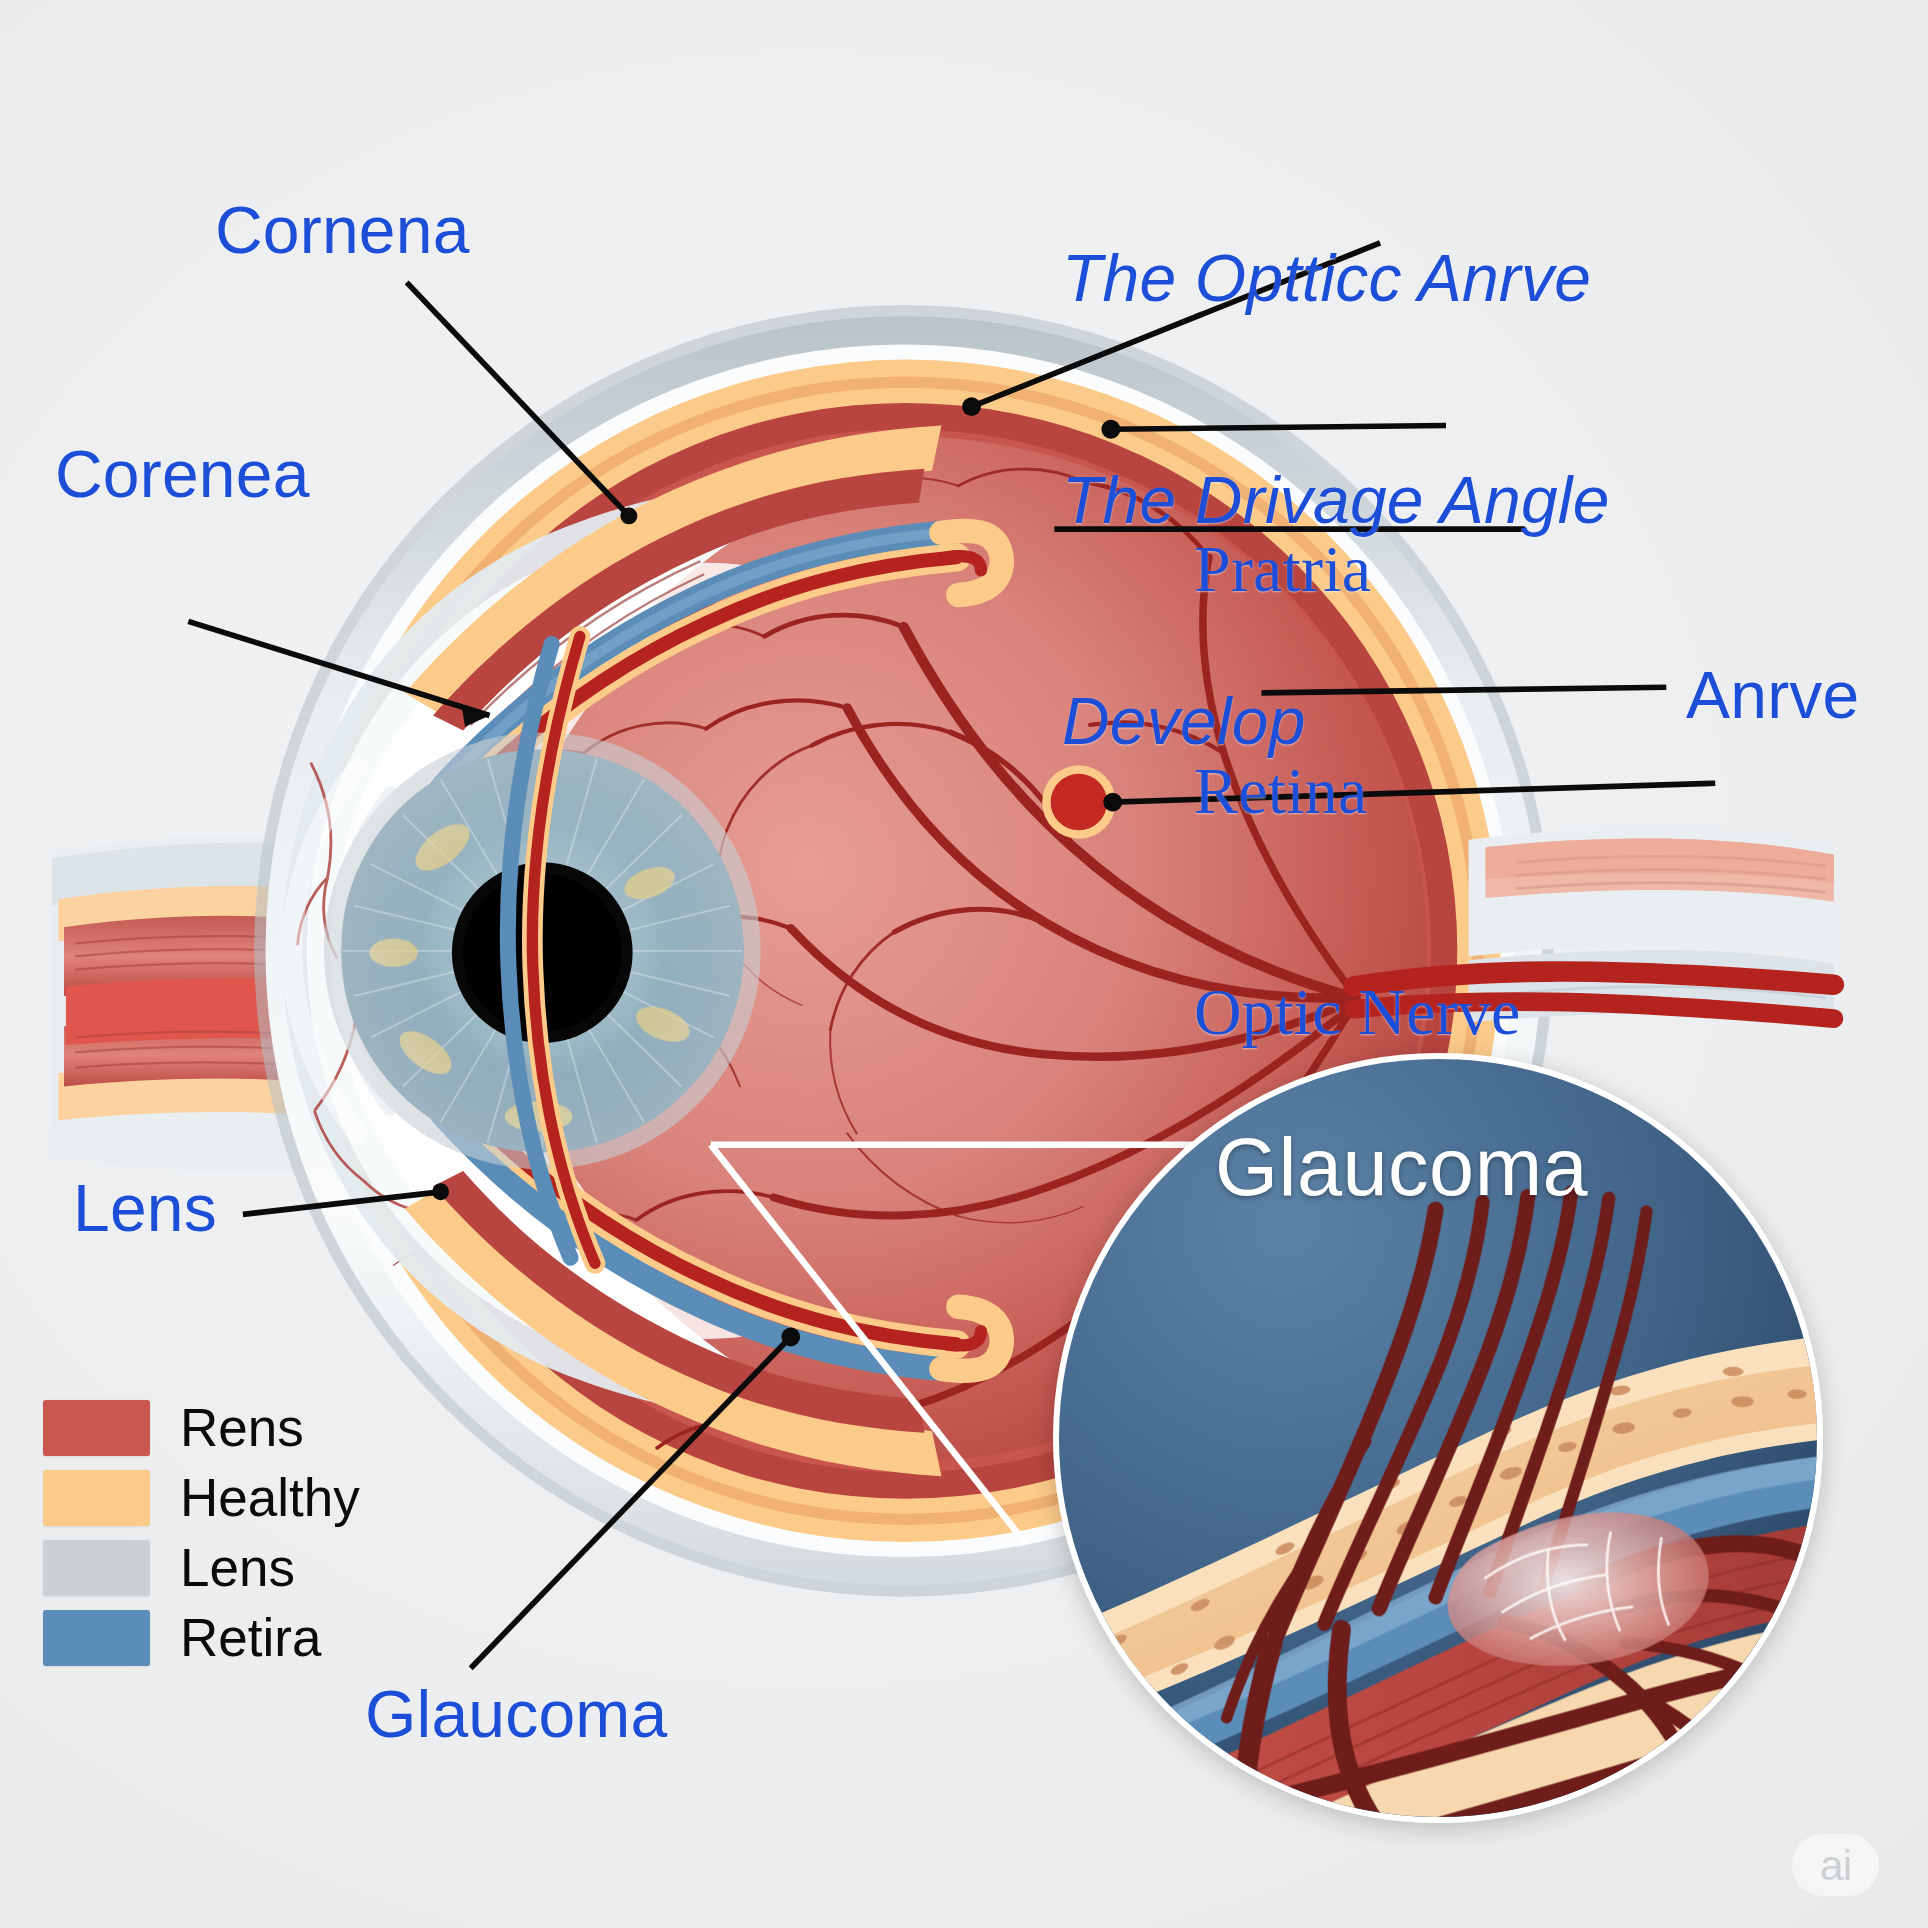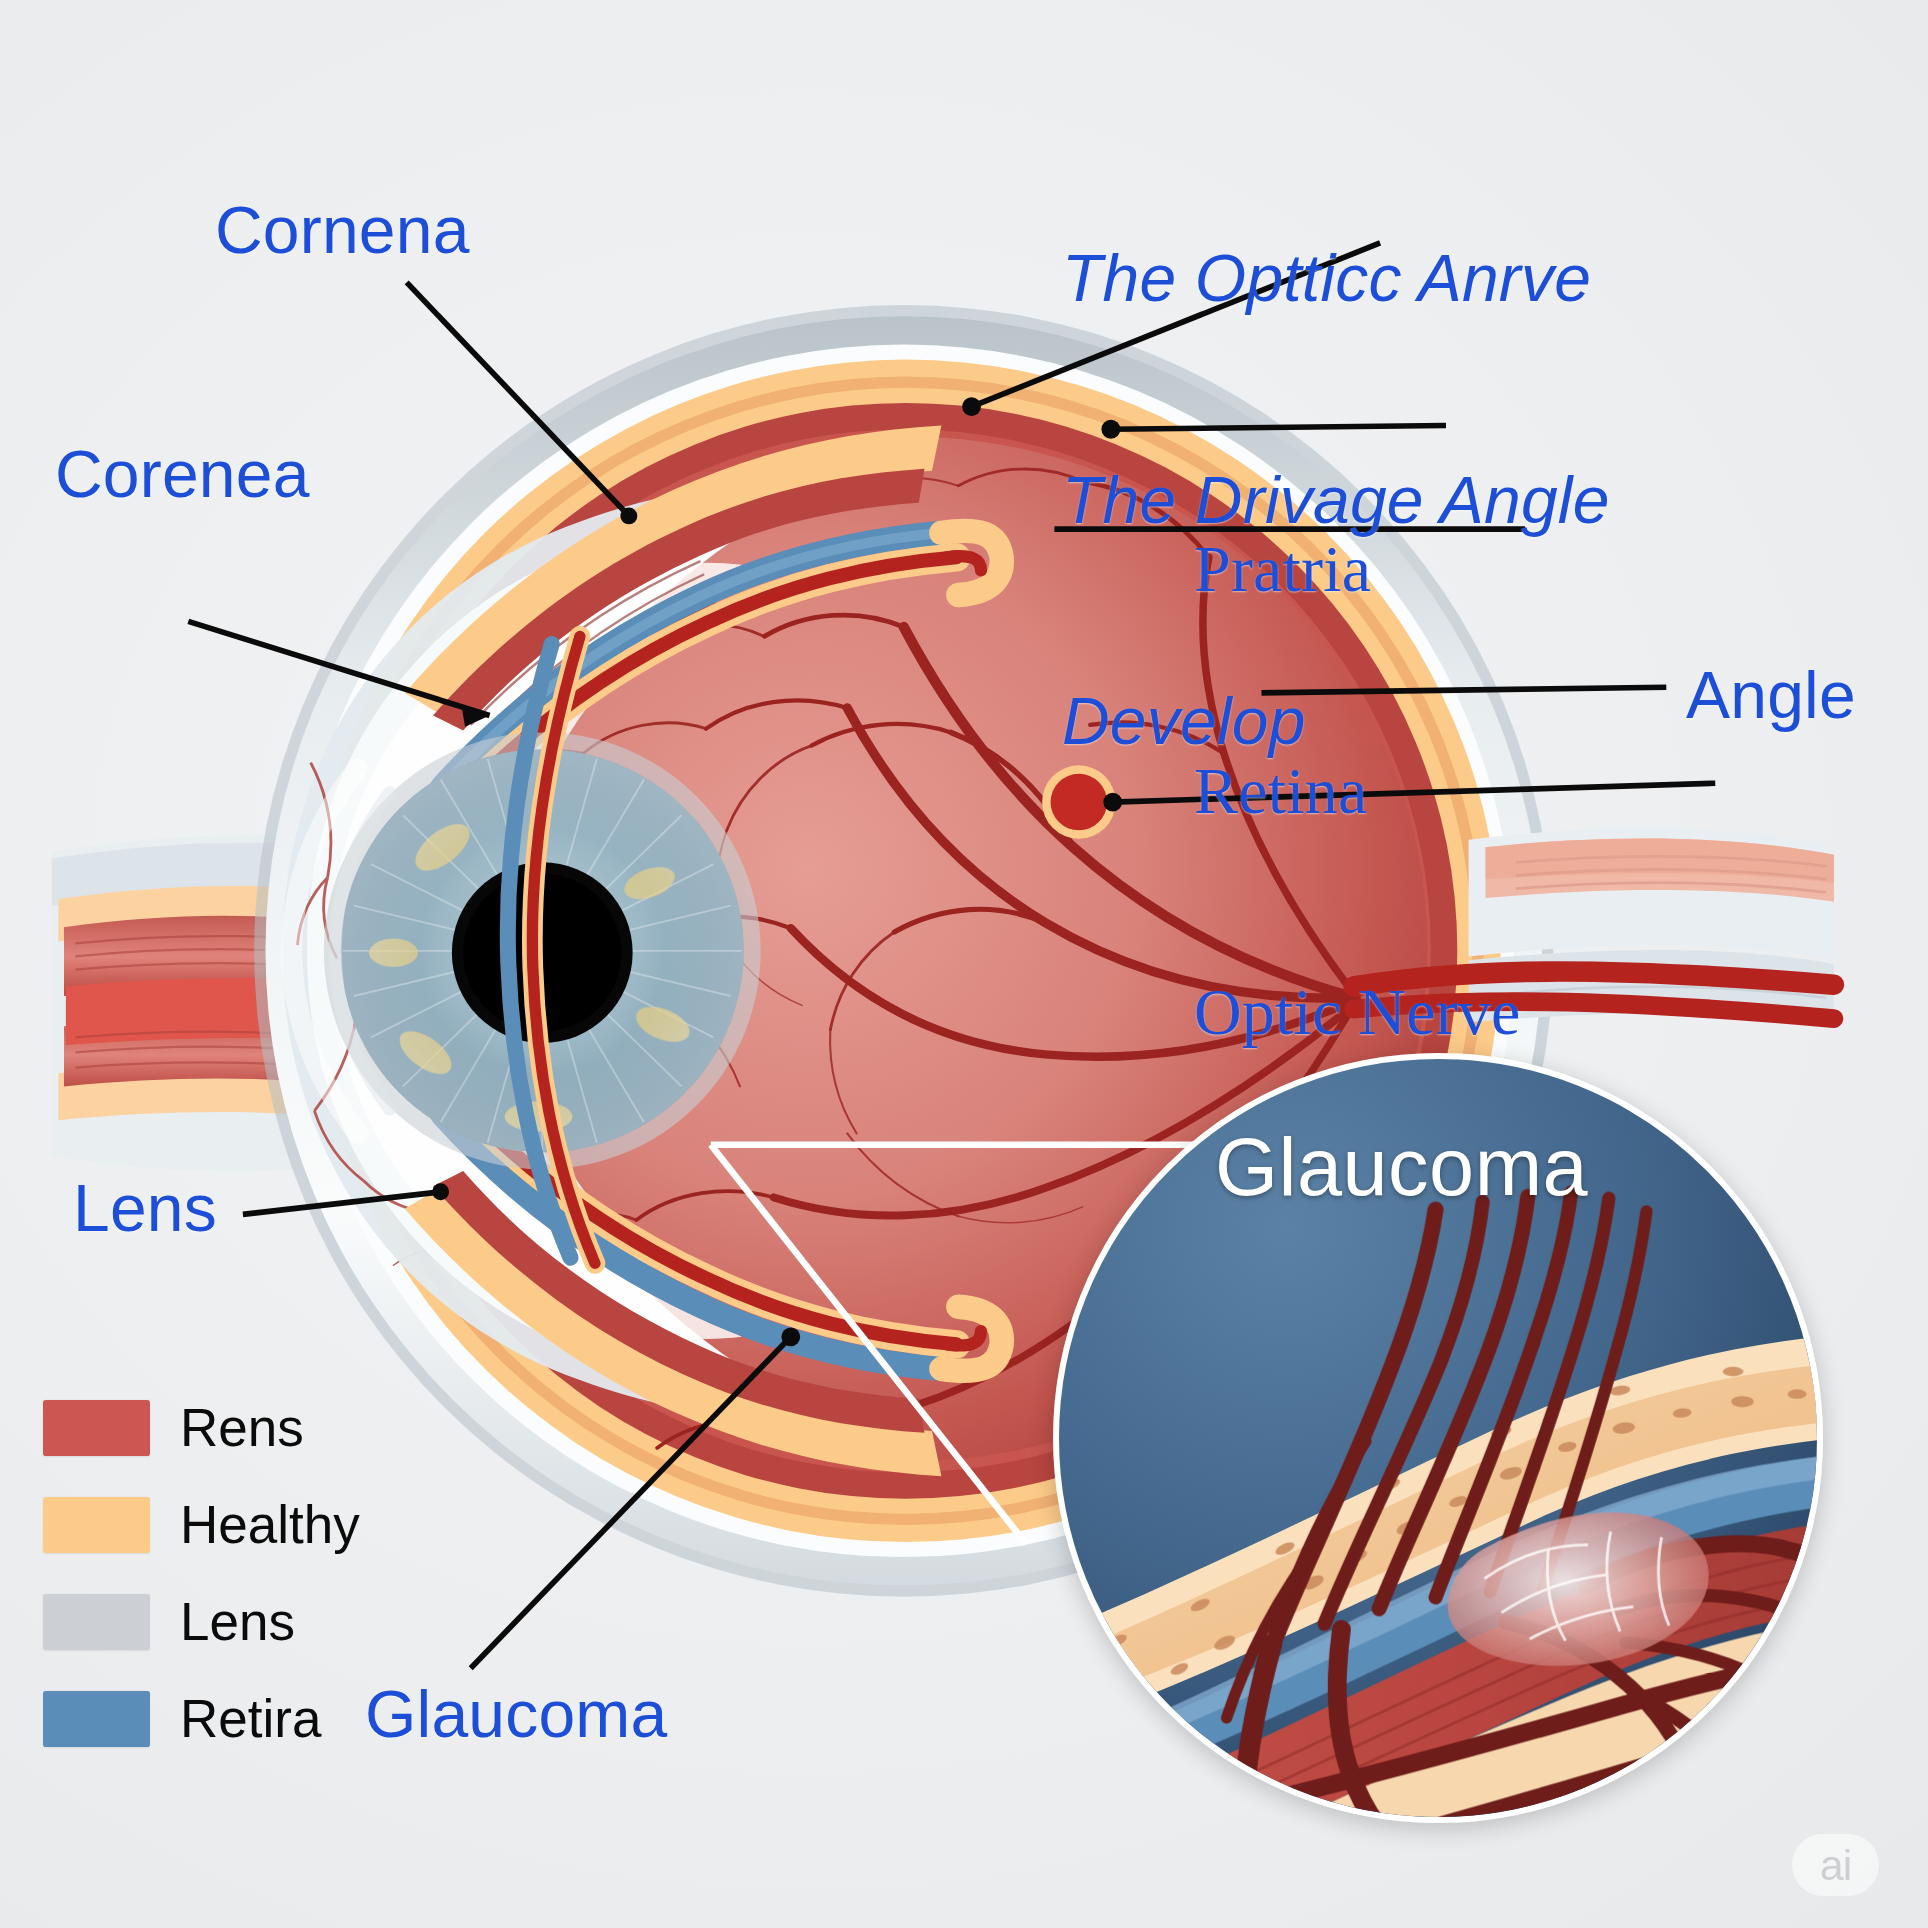--- a/index.html
+++ b/index.html
@@ -32,21 +32,21 @@
     color: #1d4ed8;
     white-space: pre;
     text-shadow: 0 0.9px 1.9px rgba(255,255,255,.55);
   }
 
   
   #legend {
     position: absolute;
     left: 43px; top: 1397px;
     display: flex; flex-direction: column;
-    gap: 36px;
+    gap: 9px;
   }
   .legend-row { display:flex; align-items:center; gap: 30px; }
   .swatch {
     width: 107px; height: 56px;
     border-radius: 2.8px;
     box-shadow: 0 0.9px 1.9px rgba(0,0,0,.08);
   }
   .legend-text { font-size: 53px; color:#0b0b0b; }
 
   
@@ -498,21 +498,21 @@
     <div>The Drivage Angle</div>
     <div>Develop</div>
   </div>
 
   <div class="lbl" style="left:1194px; top:384px; width:395px;font-family:Liberation Serif, serif;">
     <div>Pratria</div>
     <div>Retina</div>
     <div>Optic Nerve</div>
   </div>
 
-  <div class="lbl" style="left:1686px; top:659px;">Angle</div>
+  <div class="lbl" style="left:1686px; top:659px;">Anrve</div>
 
   <div id="legend">
     <div class="legend-row">
       <div class="swatch" style="background:#ca5750;"></div>
       <div class="legend-text">Rens</div>
     </div>
     <div class="legend-row">
       <div class="swatch" style="background:#fccb8a;"></div>
       <div class="legend-text">Healthy</div>
     </div>

